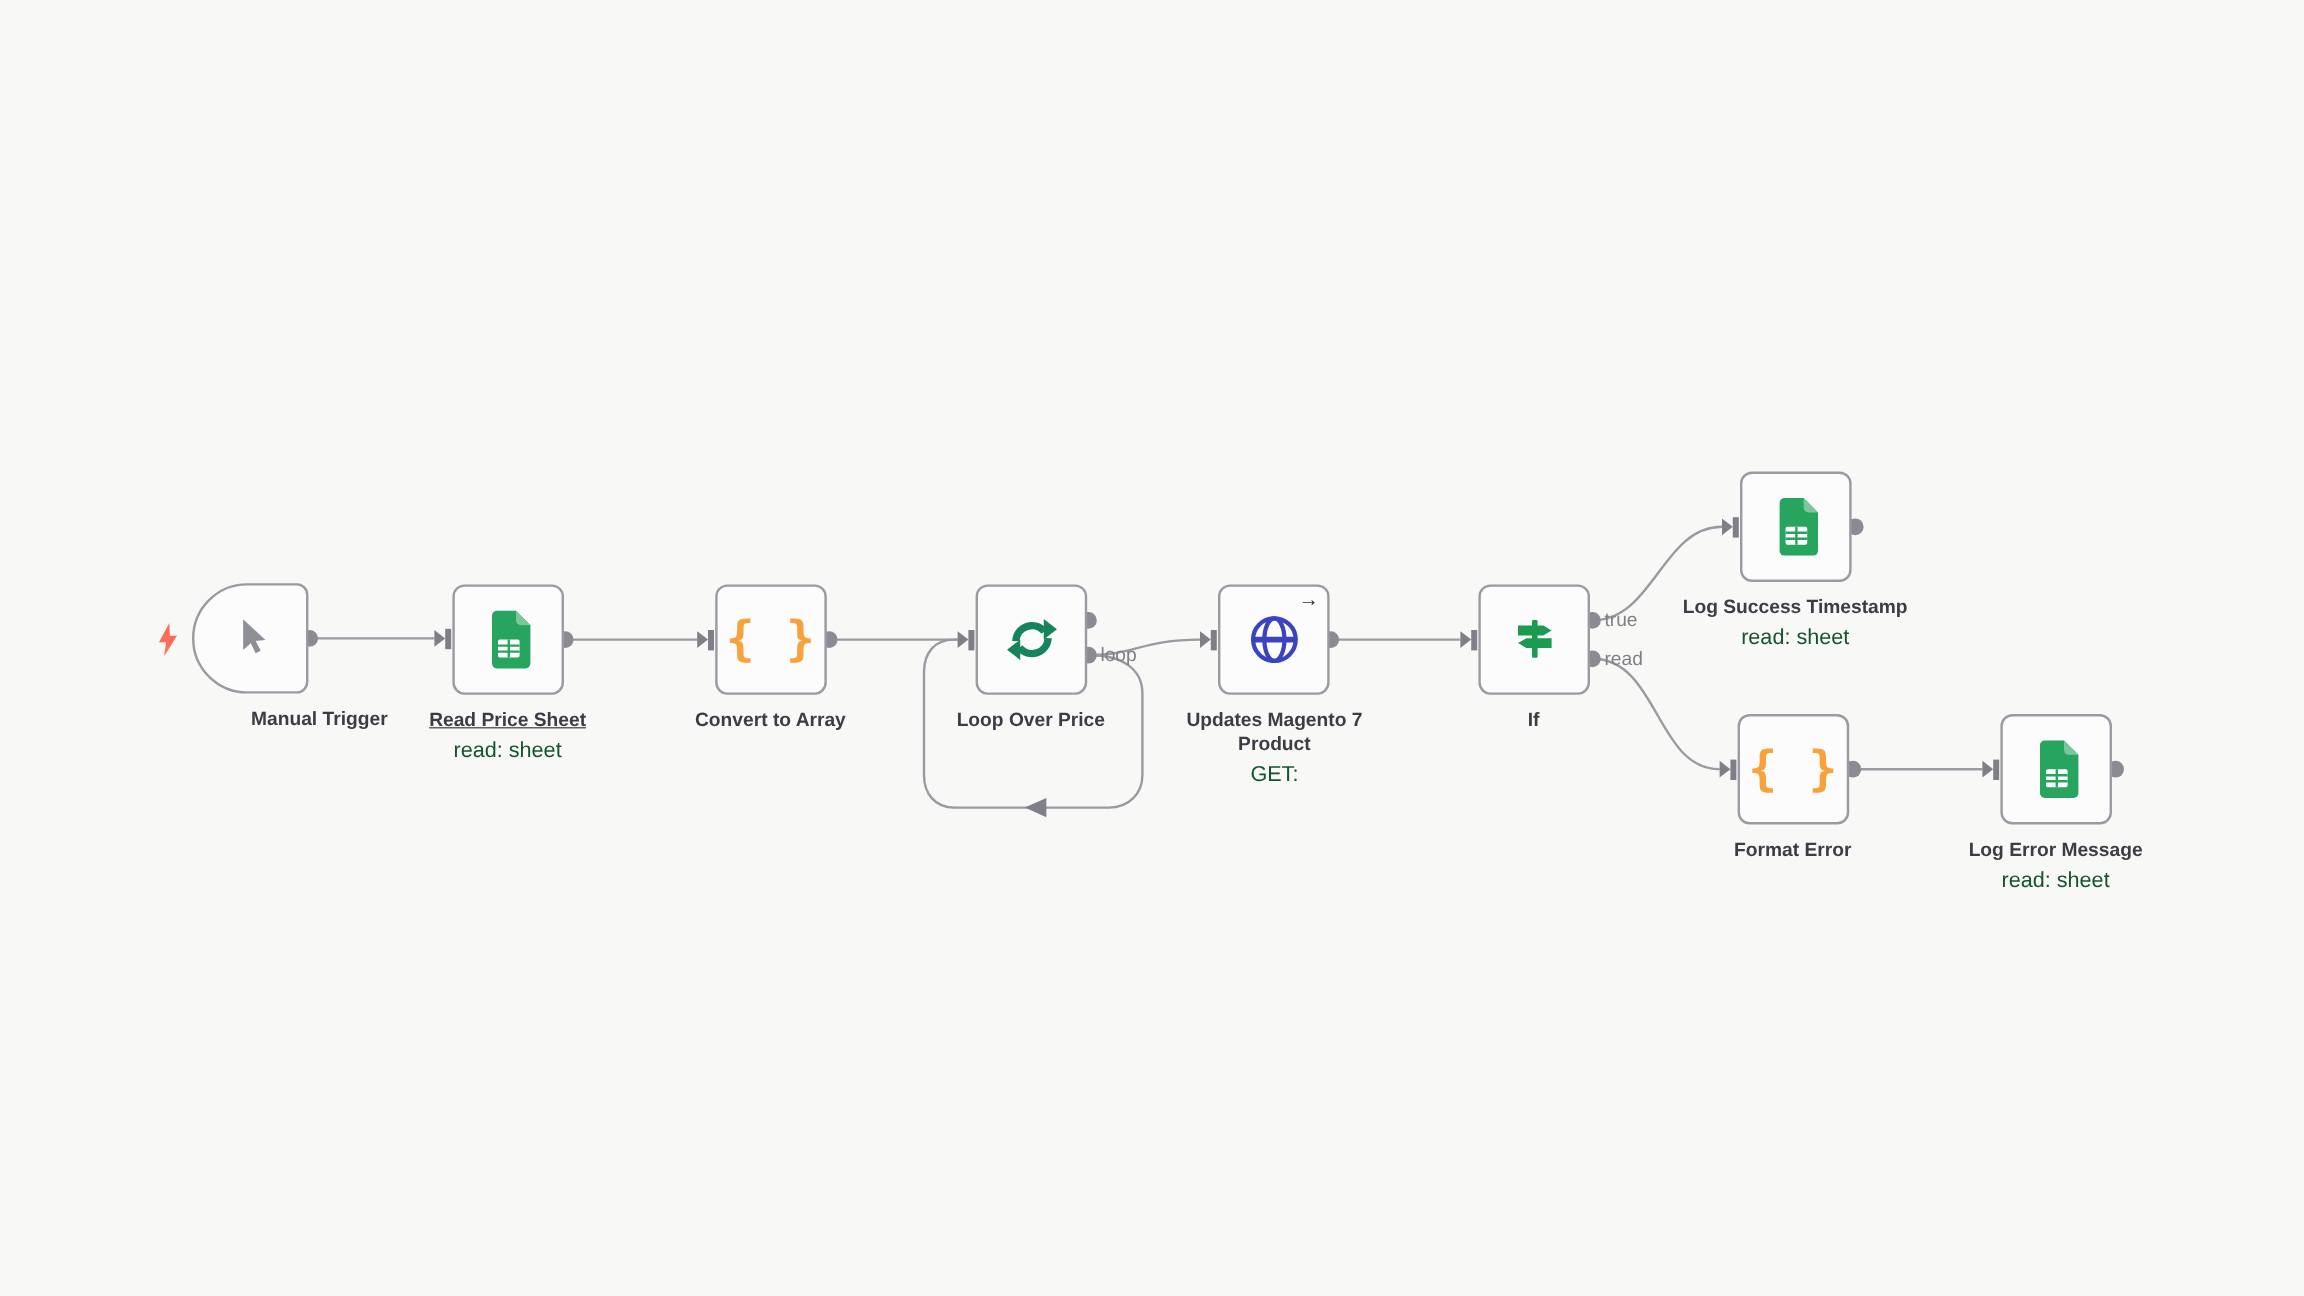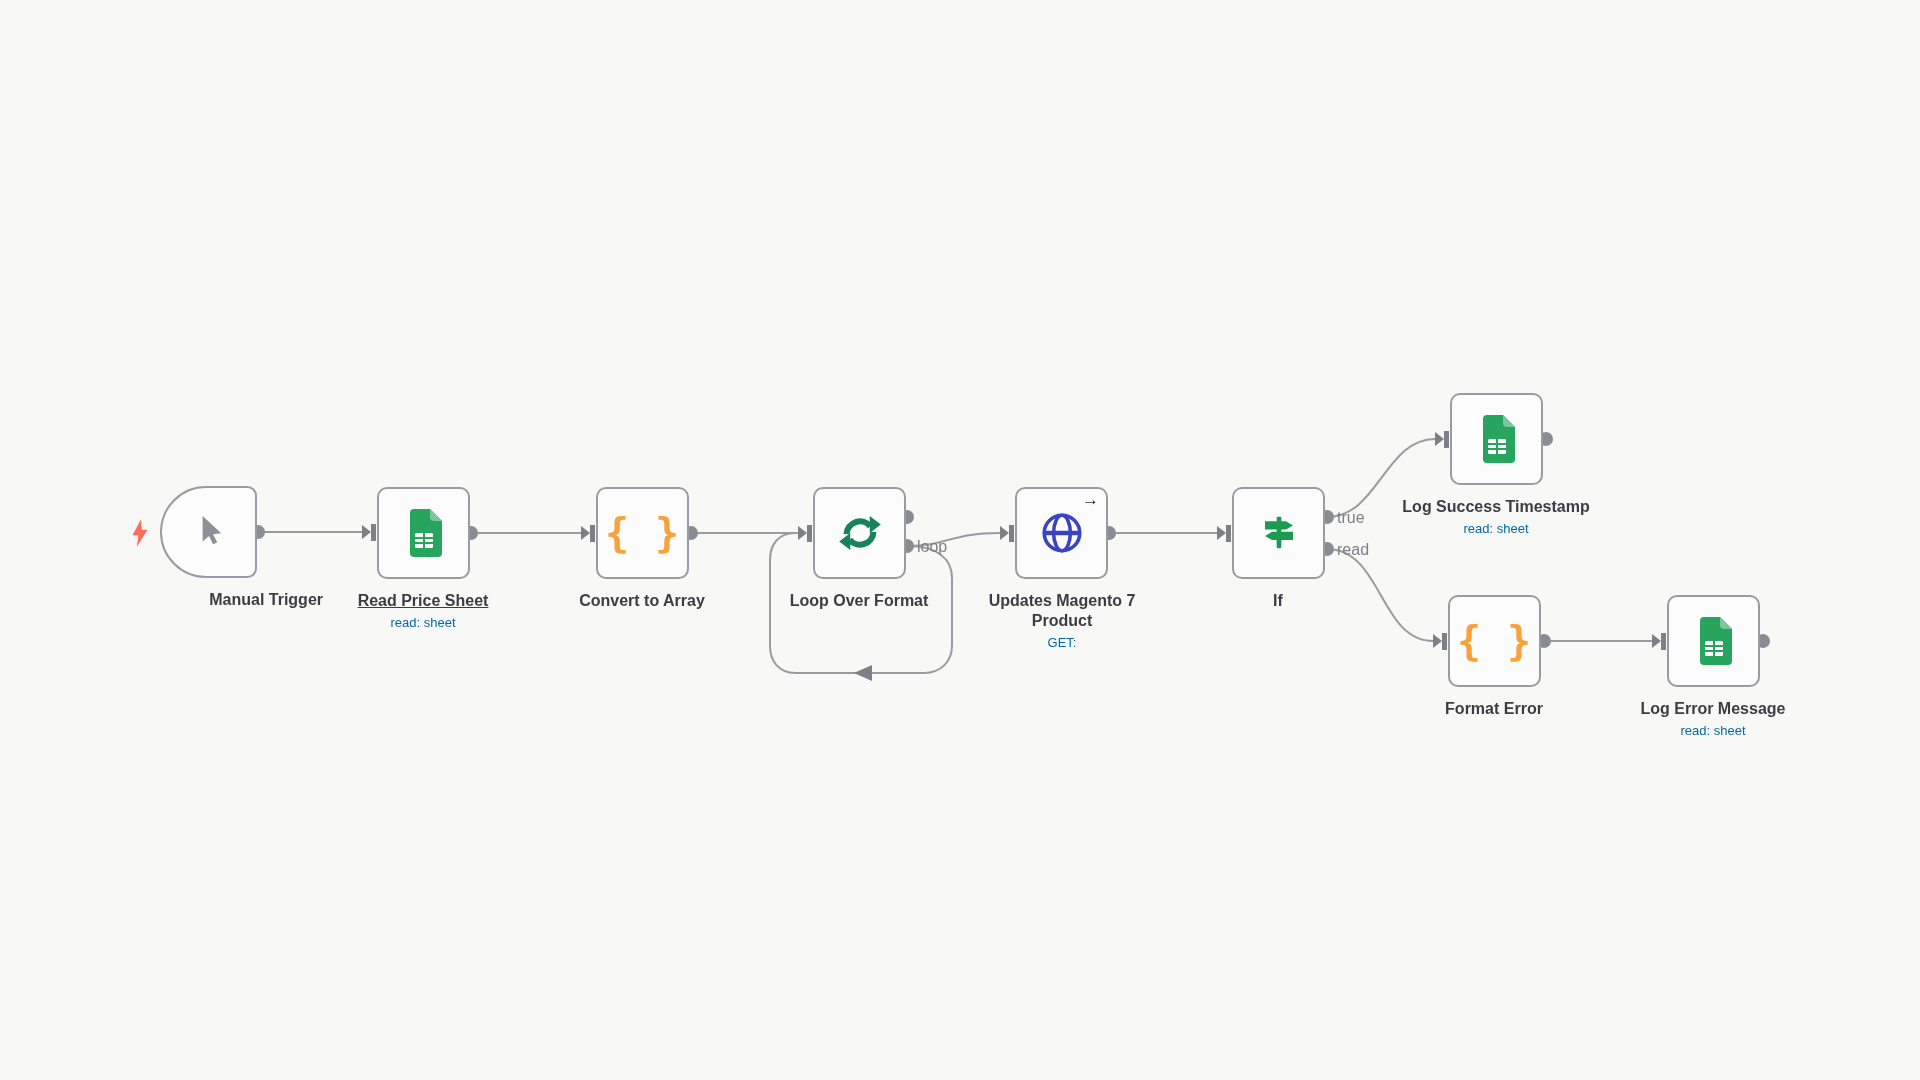--- a/index.html
+++ b/index.html
@@ -28,21 +28,21 @@
   .n-if{left:1232px;top:487px;}
   .n-logsuccess{left:1450px;top:393px;}
   .n-formaterror{left:1448px;top:595px;}
   .n-logerror{left:1667px;top:595px;}
   .node-label{
     position:absolute;width:230px;text-align:center;
     font-size:16px;font-weight:600;color:#3c3c44;line-height:20px;
   }
   .node-sub{
     position:absolute;width:230px;text-align:center;
-    font-size:13px;font-weight:400;color:#0369a1;
+    font-size:18px;font-weight:400;color:#14532d;
   }
   .l-manual{left:93px;top:590px;text-align:right;}
   .l-read{left:308px;top:591px;text-decoration:underline;}   .s-read{left:308px;top:615px;}
   .l-convert{left:527px;top:591px;}
   .l-loop{left:744px;top:591px;}
   .l-magento{left:967px;top:591px;width:190px;}
   .s-magento{left:947px;top:635px;}
   .l-if{left:1163px;top:591px;}
   .l-logsuccess{left:1381px;top:497px;} .s-logsuccess{left:1381px;top:521px;}
   .l-formaterror{left:1379px;top:699px;}
@@ -202,21 +202,21 @@
       <line x1="11" y1="31" x2="29" y2="31" stroke="#27a45e" stroke-width="2"></line>
       <line x1="11" y1="36" x2="29" y2="36" stroke="#27a45e" stroke-width="2"></line>
       <line x1="20" y1="26" x2="20" y2="41" stroke="#27a45e" stroke-width="2"></line>
     </svg>
   </div>
 
   <div class="node-label l-manual">Manual Trigger</div>
   <div class="node-label l-read">Read Price Sheet</div>
   <div class="node-sub s-read">read: sheet</div>
   <div class="node-label l-convert">Convert to Array</div>
-  <div class="node-label l-loop">Loop Over Format</div>
+  <div class="node-label l-loop">Loop Over Price</div>
   <div class="node-label l-magento">Updates Magento 7 Product</div>
   <div class="node-sub s-magento">GET:</div>
   <div class="node-label l-if">If</div>
   <div class="node-label l-logsuccess">Log Success Timestamp</div>
   <div class="node-sub s-logsuccess">read: sheet</div>
   <div class="node-label l-formaterror">Format Error</div>
   <div class="node-label l-logerror">Log Error Message</div>
   <div class="node-sub s-logerror">read: sheet</div>
 
   <div class="port-label pl-loop">loop</div>

